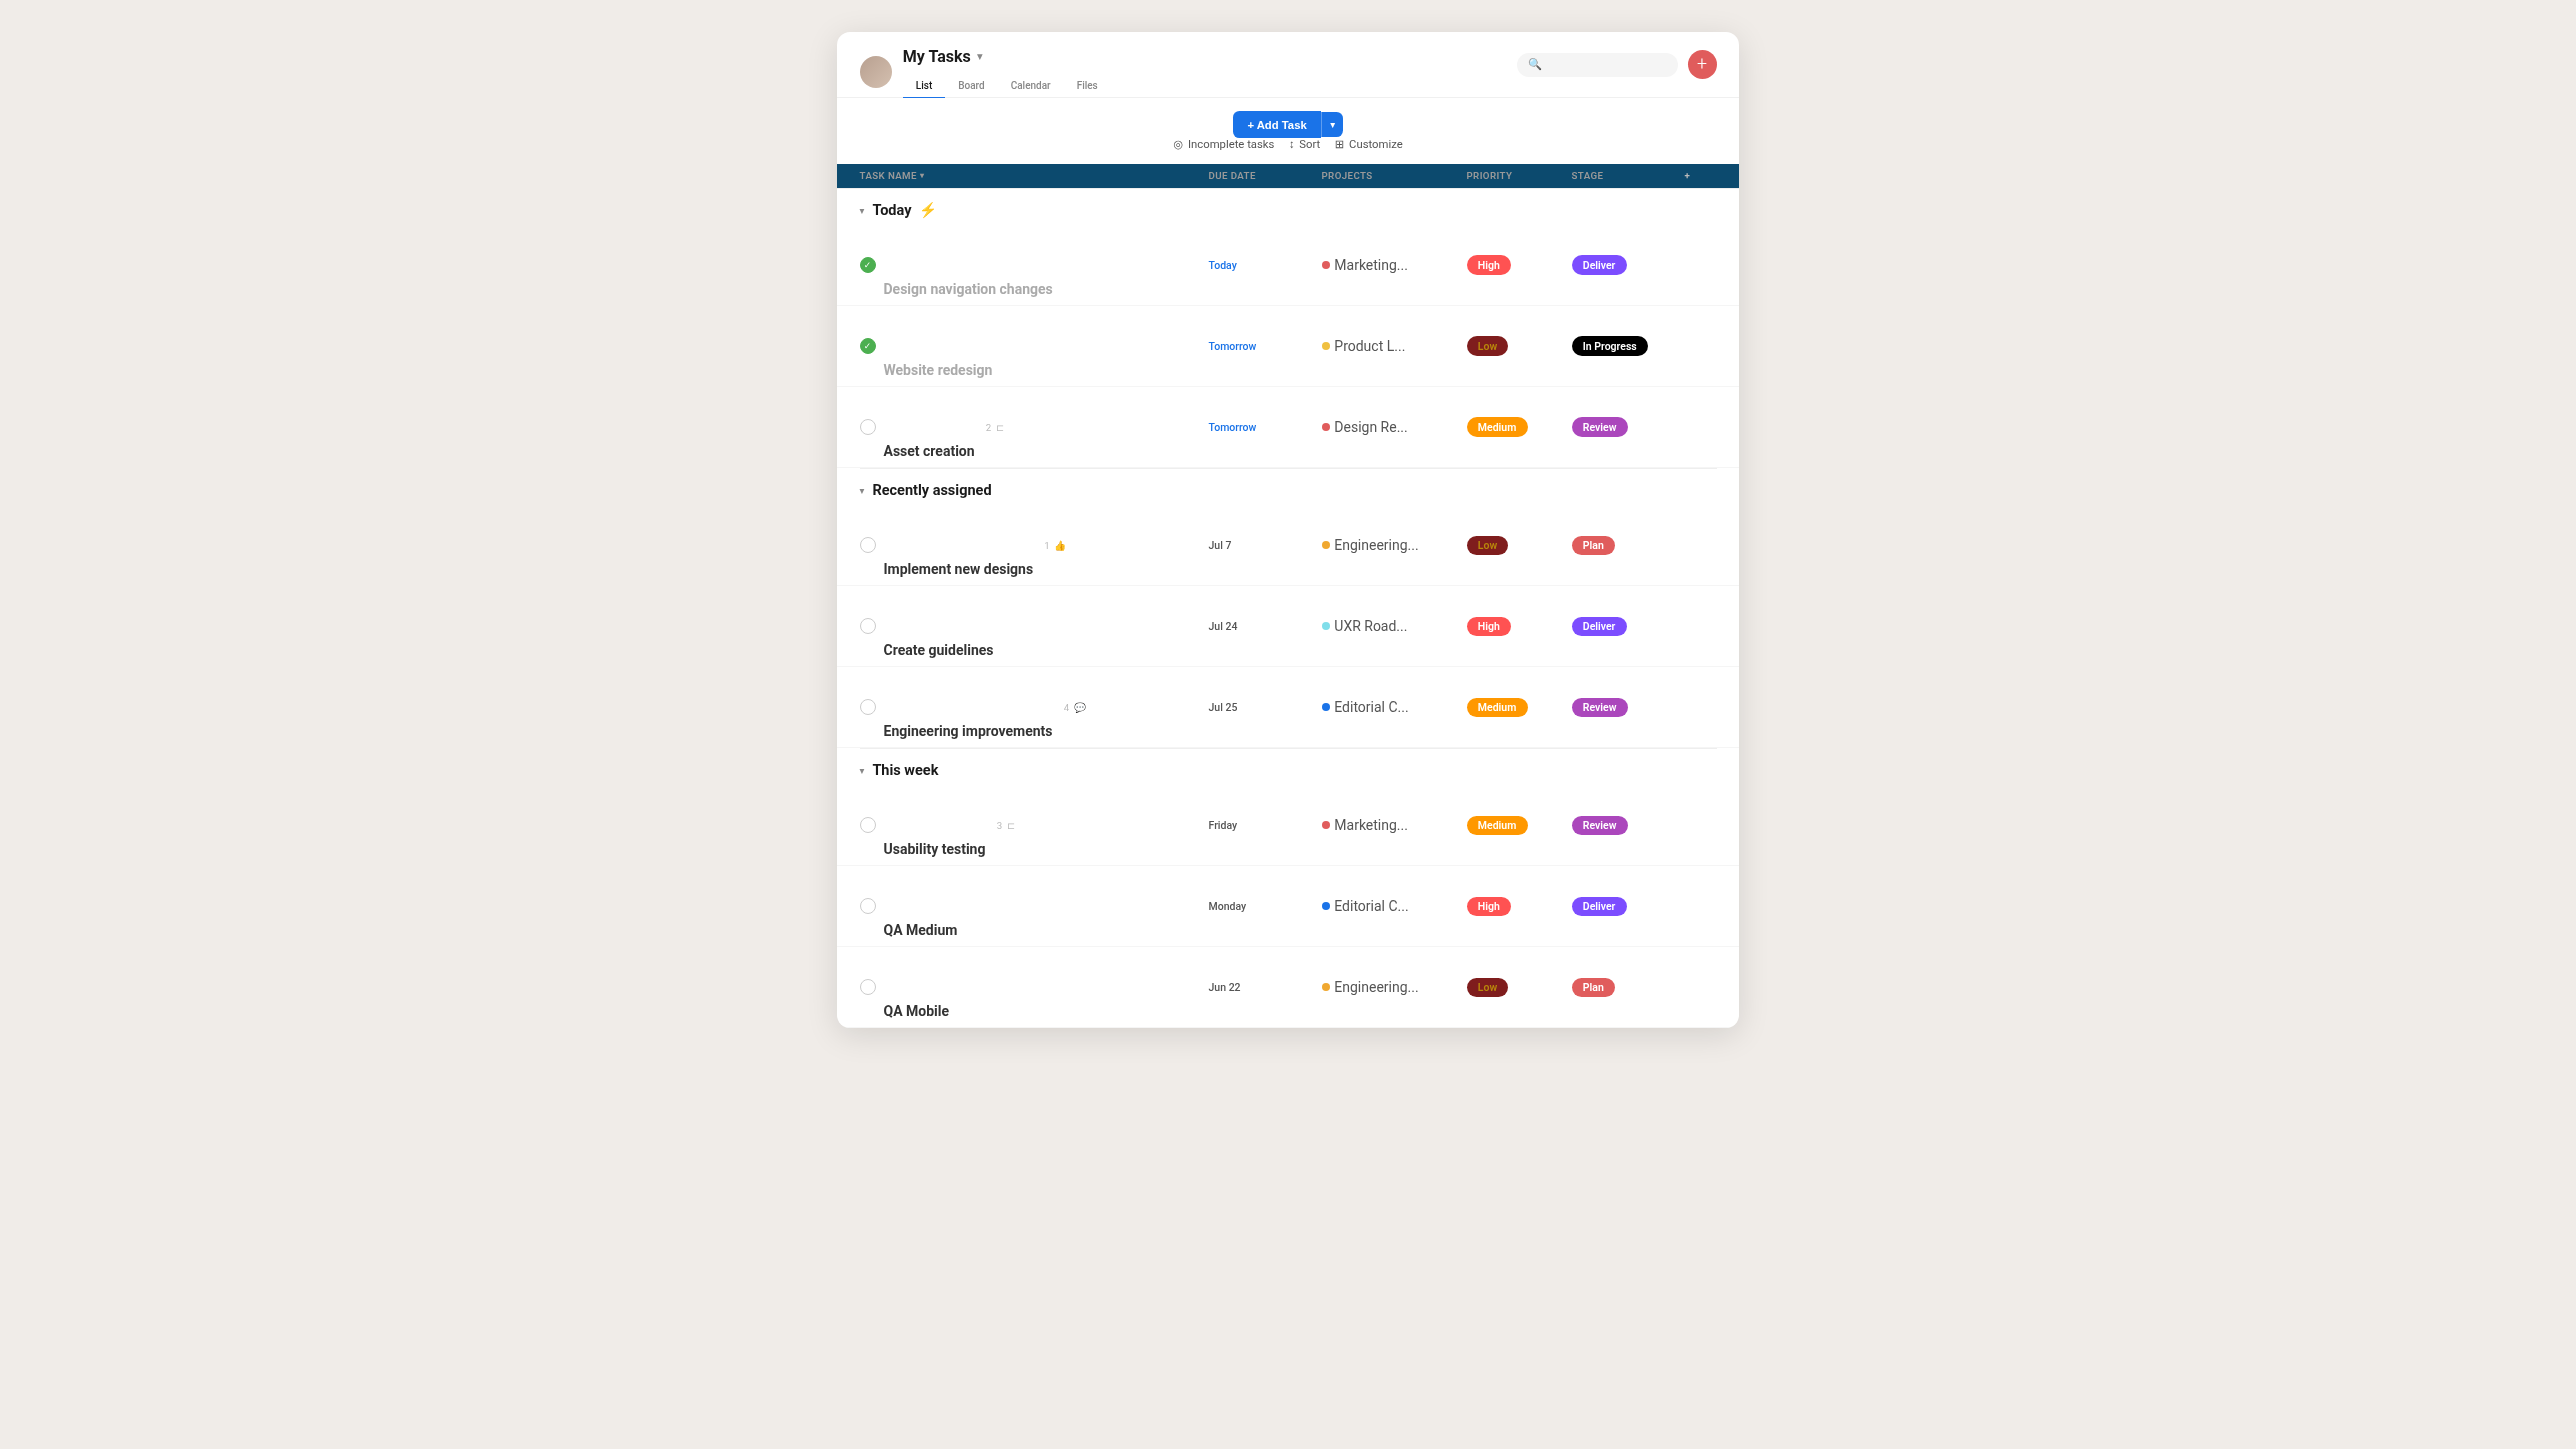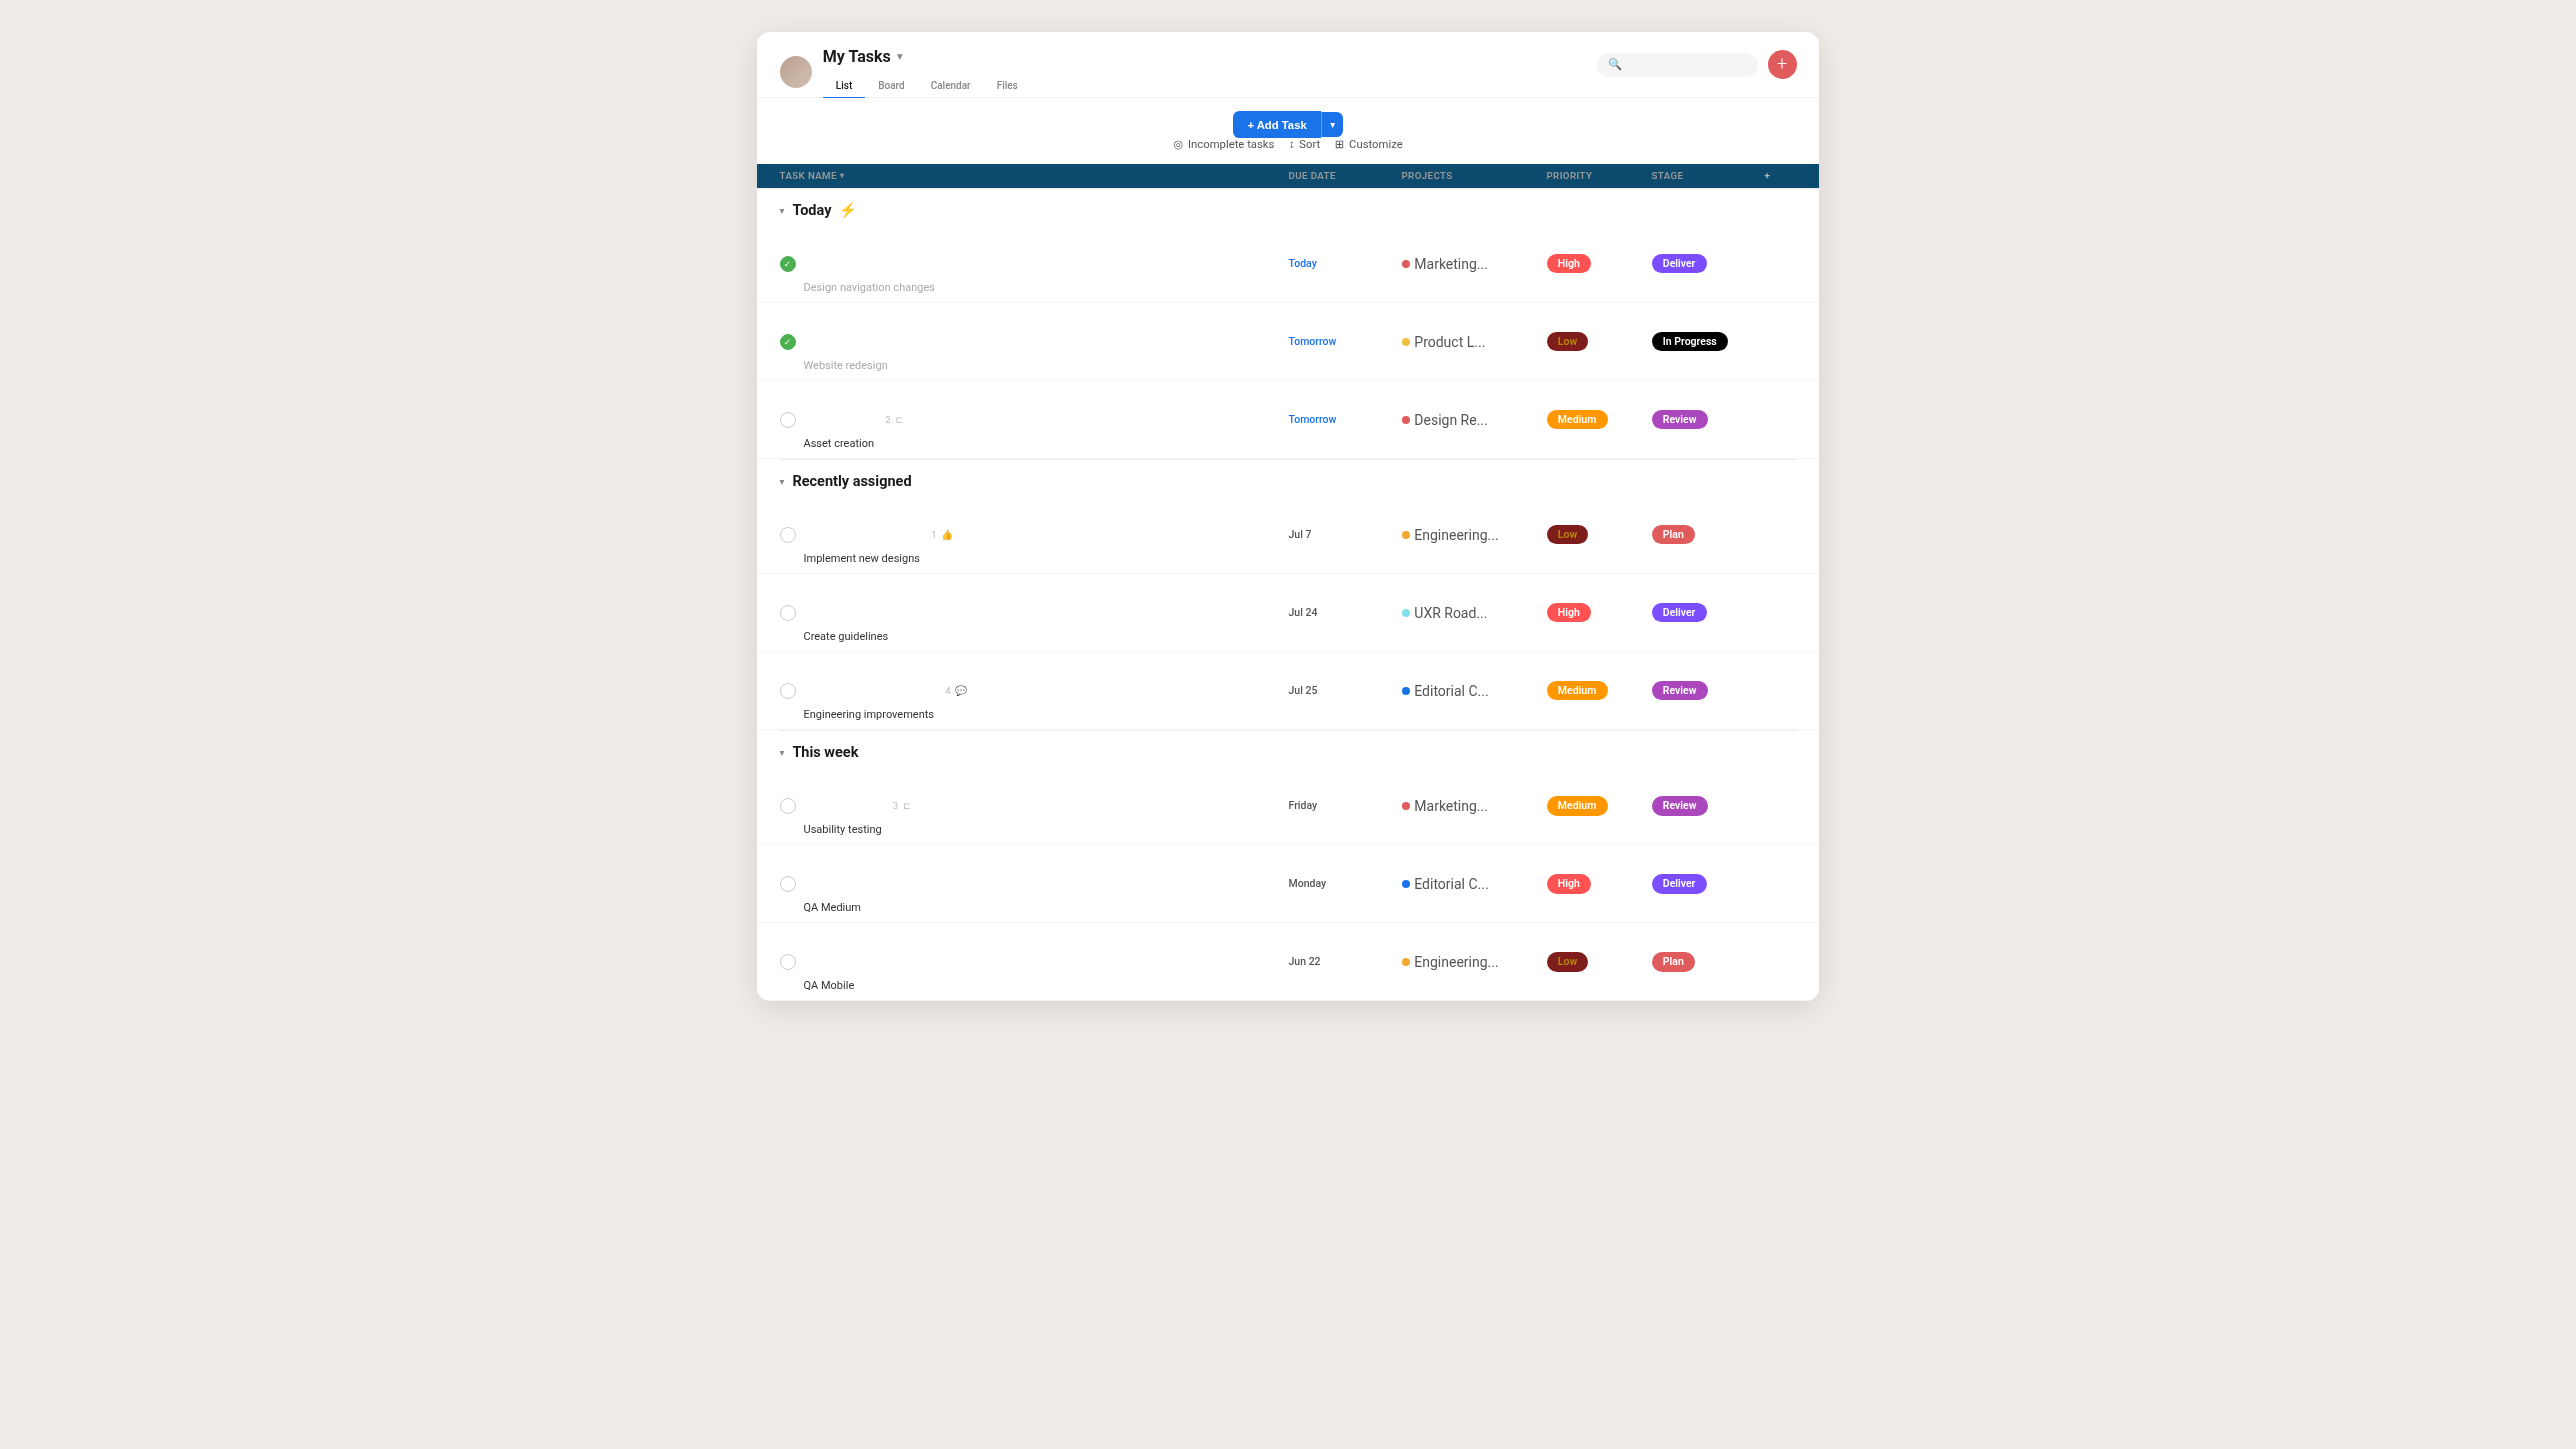--- a/index.html
+++ b/index.html
@@ -8,21 +8,21 @@
       background: #f0ece8;
       min-height: 100vh;
       display: flex;
       align-items: flex-start;
       justify-content: center;
       padding: 32px 16px;
     }
     .app-window {
       background: #fff;
       border-radius: 13px;
-      width: 1062px;
+      width: 902px;
       box-shadow: 0 6.4px 32px rgba(0,0,0,0.12);
       overflow: hidden;
     }
     
     .header {
       display: flex;
       align-items: center;
       justify-content: space-between;
       padding: 14.5px 22.5px 0 22.5px;
       border-bottom: 0.8px solid #f0f0f0;
@@ -220,23 +220,23 @@
       flex-shrink: 0;
       cursor: pointer;
     }
     .task-check.done {
       background: #4caf50;
       border-color: #4caf50;
       color: white;
       font-size: 8.9px;
     }
     .task-name {
-      font-size: 11px;
+      font-size: 14px;
       color: #333;
-      font-weight: 400;
+      font-weight: 700;
       margin-top: 48px;
     }
     .task-name.completed {
       color: #aaa;
     }
     .task-meta {
       display: flex;
       align-items: center;
       gap: 4.8px;
       margin-left: 3.2px;

